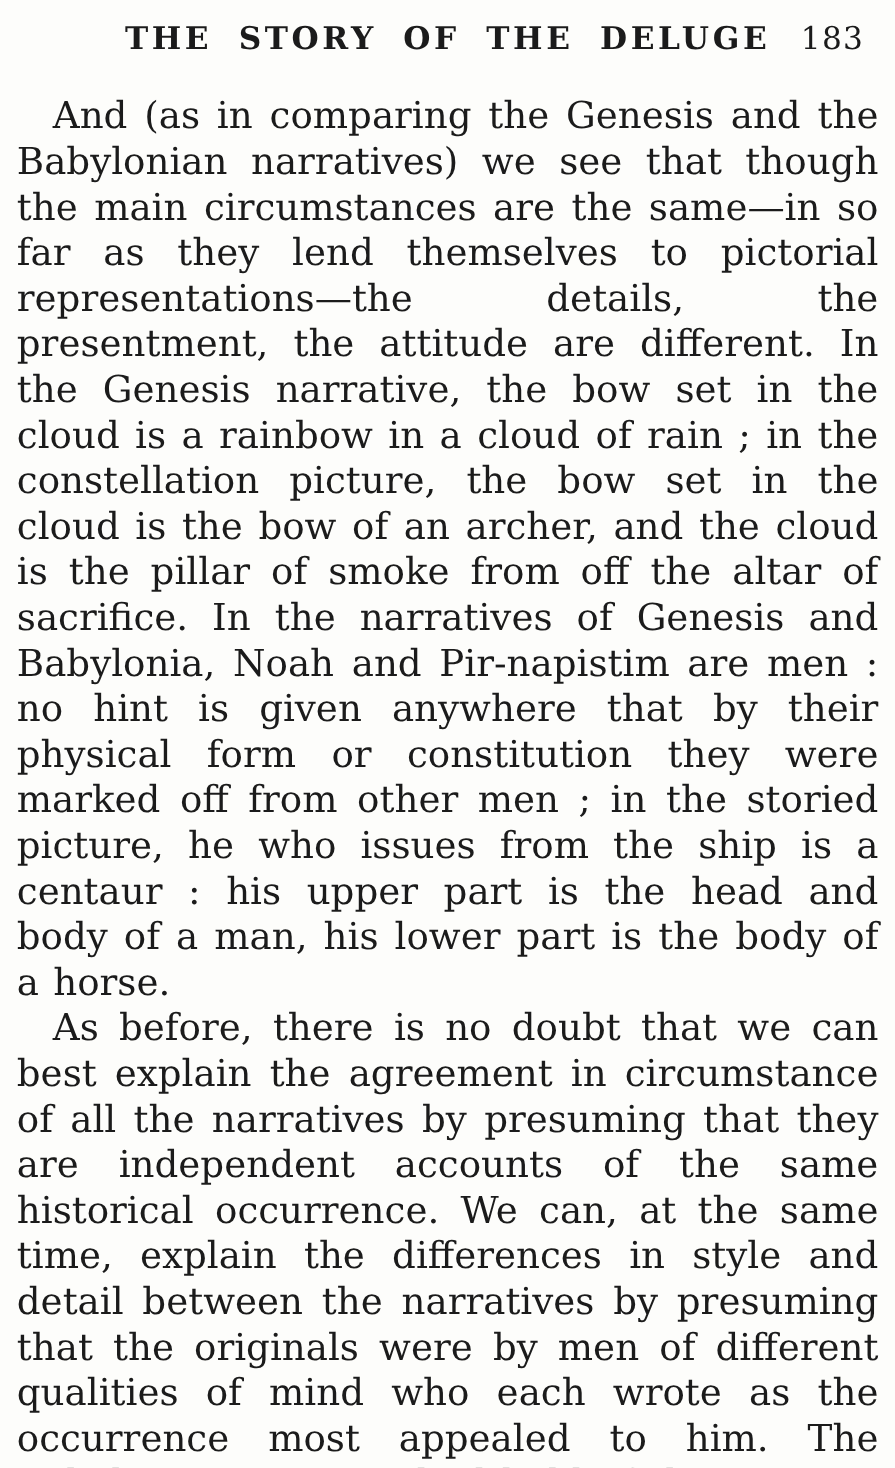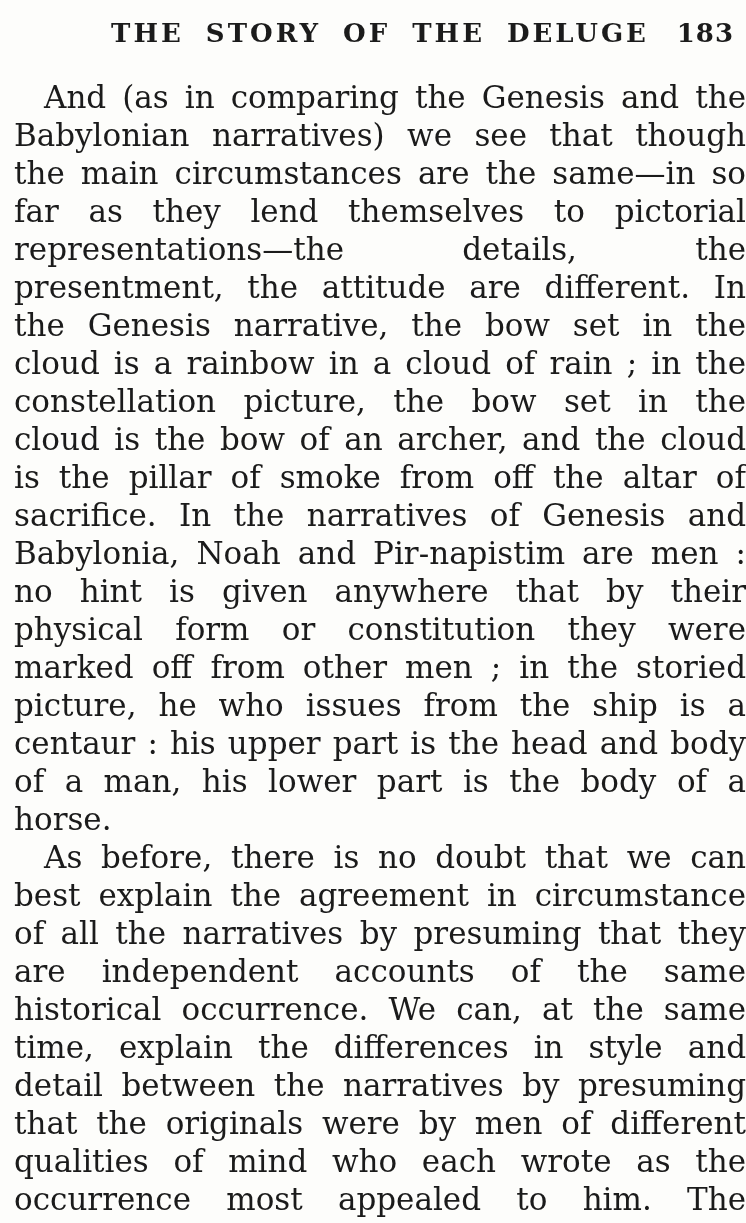--- a/index.html
+++ b/index.html
@@ -11,21 +11,21 @@
     height: 1223px;
     background: #fdfdfb;
     color: #1b1b1b;
     font-family: "DejaVu Serif", "Liberation Serif", serif;
     overflow: hidden;
   }
   .page {
     box-sizing: border-box;
     width: 746px;
     height: 1223px;
-    padding: 18px 0 0 14px;
+    padding: 18px 14px 0 14px;
   }
   .running-head {
     position: relative;
     height: 42px;
     margin-bottom: 18px;
   }
   .running-head .title {
     position: absolute;
     left: 0;
     right: 0;
@@ -35,21 +35,21 @@
     font-weight: 600;
     letter-spacing: 3px;
     word-spacing: 10px;
     white-space: nowrap;
   }
   .running-head .pagenum {
     position: absolute;
     right: 12px;
     top: 0;
     font-size: 26px;
-    font-weight: 700;
+    font-weight: 400;
     letter-spacing: 1px;
   }
   .body-text p {
     margin: 0;
     font-size: 31px;
     line-height: 38px;
     text-align: justify;
     text-indent: 30px;
     word-spacing: 2px;
   }

